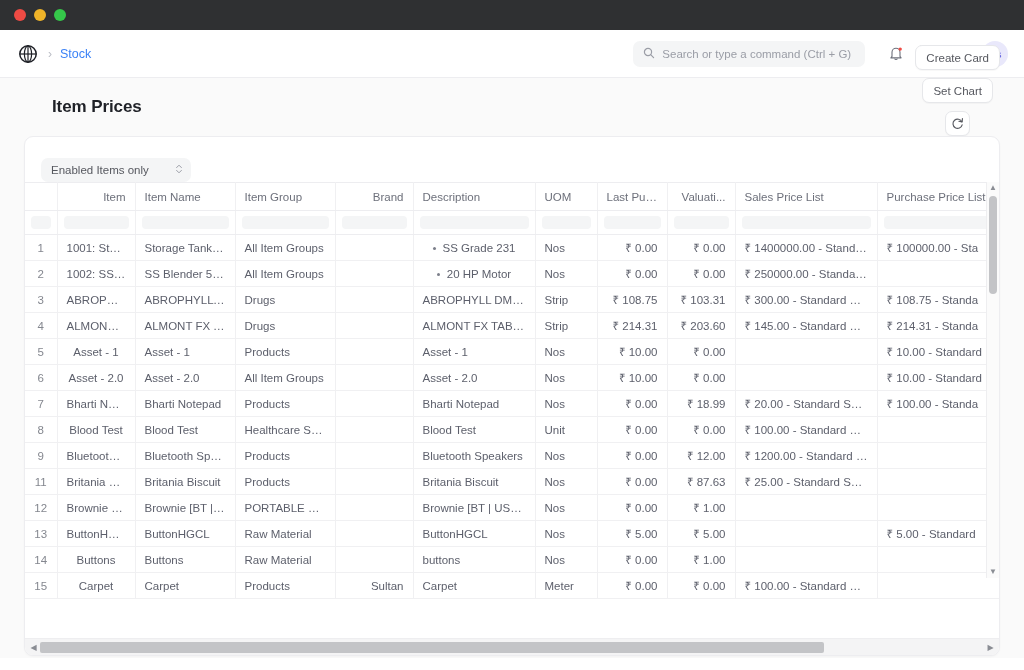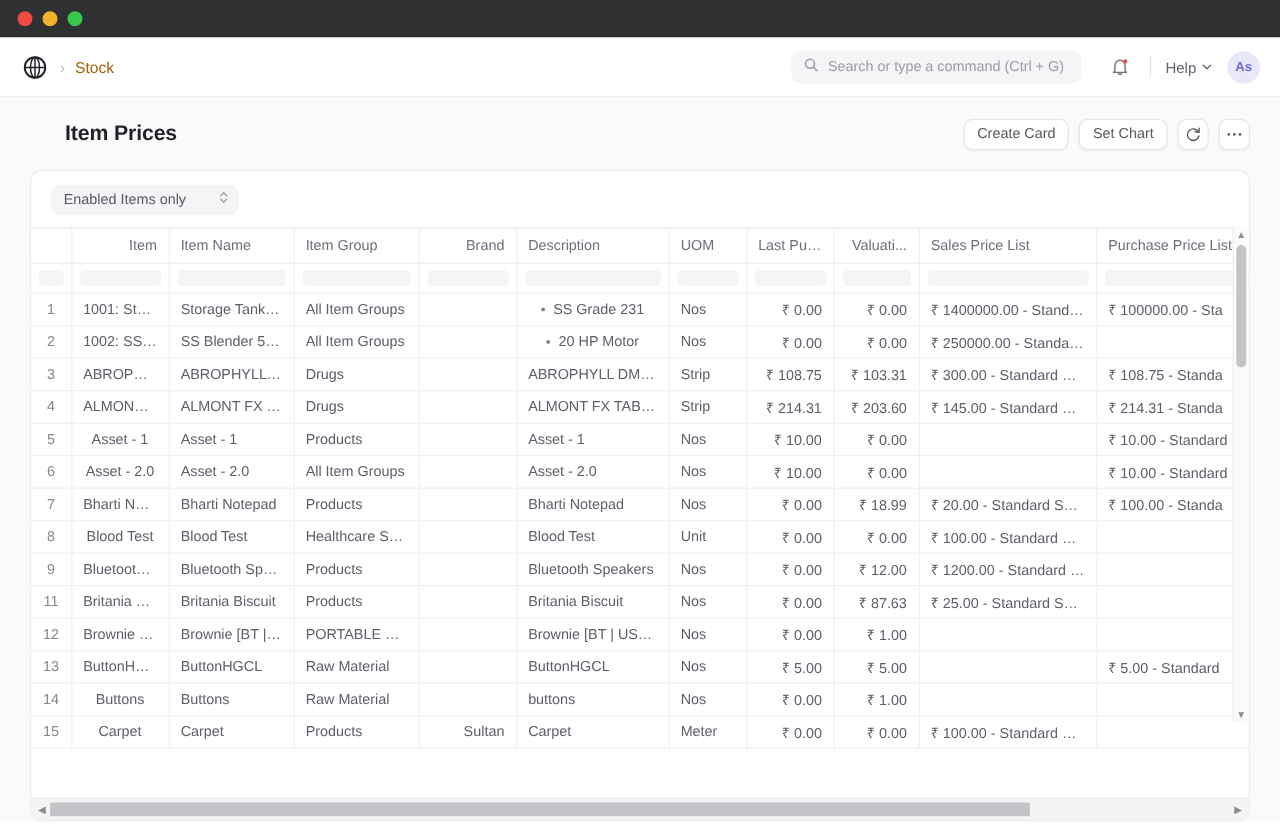--- a/index.html
+++ b/index.html
@@ -30,21 +30,21 @@
     display: flex; align-items: center;
     padding: 0 16px 0 18px;
   }
   #brand-logo {
     width: 20px; height: 20px; flex: 0 0 20px;
     position: relative; margin-right: 10px;
   }
   #brand-logo svg { display: block; }
   #breadcrumb { display: flex; align-items: center; gap: 8px; }
   .bc-sep { color: #b9bcc4; font-size: 12px; line-height: 1; }
-  .bc-item { color: #a16207; font-size: 12.5px; }
+  .bc-item { color: #3b82f6; font-size: 12.5px; }
 
   #header-right {
     margin-left: auto; display: flex; align-items: center; gap: 0;
   }
   #searchbox {
     width: 232px; height: 26px;
     background: #f4f5f6; border-radius: 7px;
     display: flex; align-items: center;
     padding: 0 10px; gap: 7px;
     margin-right: 18px;
@@ -71,21 +71,21 @@
   #page {
     width: 1024px; height: 592px;
     background: #fafafa;
     padding: 0 24px;
     position: relative;
   }
   #pagehead {
     height: 58px; display: flex; align-items: center; margin-left: 28px;
   }
   #page-title { font-size: 17px; font-weight: bold; color: #1f2127; letter-spacing: -0.1px; }
-  #page-actions { margin-left: auto; display: flex; align-items: center; gap: 8px; }
+  #page-actions { margin-left: auto; display: flex; align-items: center; gap: 8px; flex-direction: column; }
   .btn {
     height: 25px; background: #ffffff;
     border: 1px solid #e6e7ea; border-radius: 7px;
     color: #56585f; font-size: 11.5px;
     display: flex; align-items: center; justify-content: center;
     padding: 0 10px;
     box-shadow: 0 1px 1px rgba(20,20,30,0.03);
   }
   .btn.icononly { width: 25px; padding: 0; }
 
@@ -93,21 +93,21 @@
   #card {
     background: #ffffff;
     border: 1px solid #ededf0;
     border-radius: 9px;
     height: 520px;
     box-shadow: 0 1px 2px rgba(20,20,30,0.03);
     overflow: hidden;
     position: relative;
   }
   #filterbar {
-    height: 45px; display: flex; align-items: center;
+    height: 45px; display: flex; align-items: flex-end;
     padding: 0 16px;
   }
   #filter-pill {
     height: 24px; background: #f4f5f6; border-radius: 7px;
     display: flex; align-items: center;
     padding: 0 8px 0 10px; gap: 26px;
   }
   #filter-pill-label { font-size: 11.5px; color: #56585f; }
 
   

